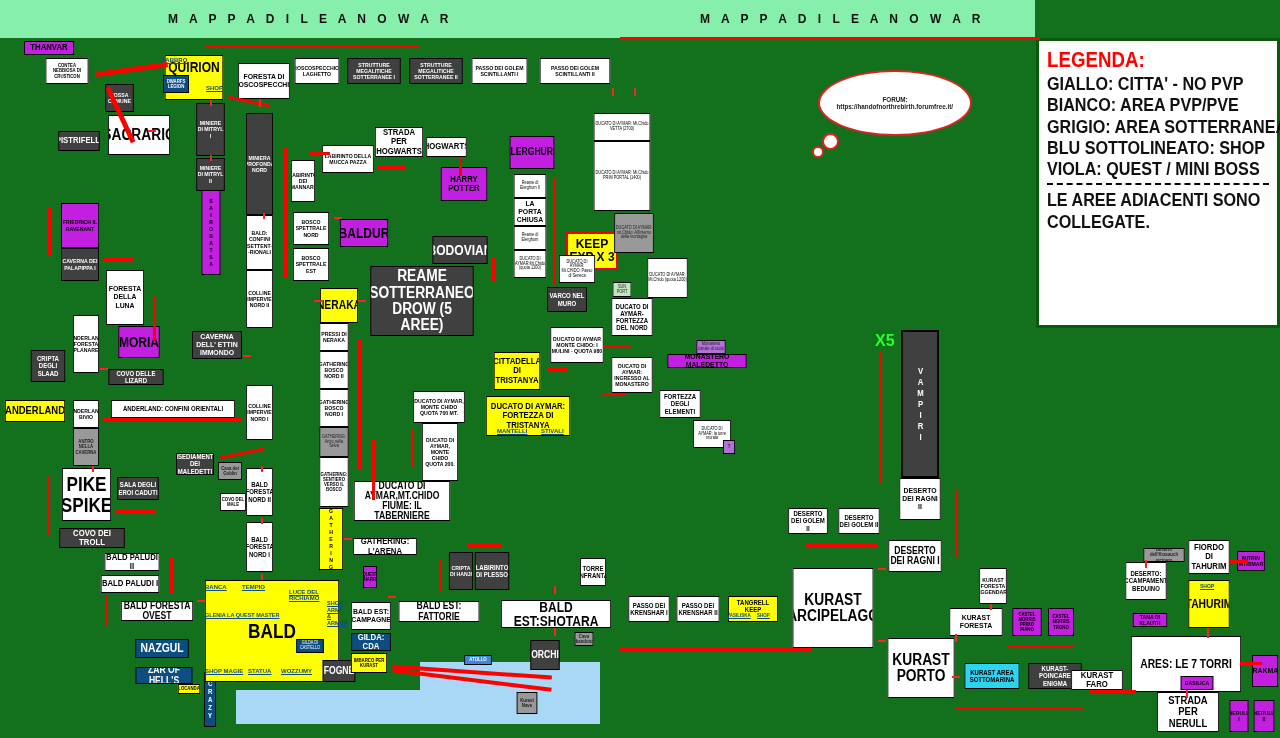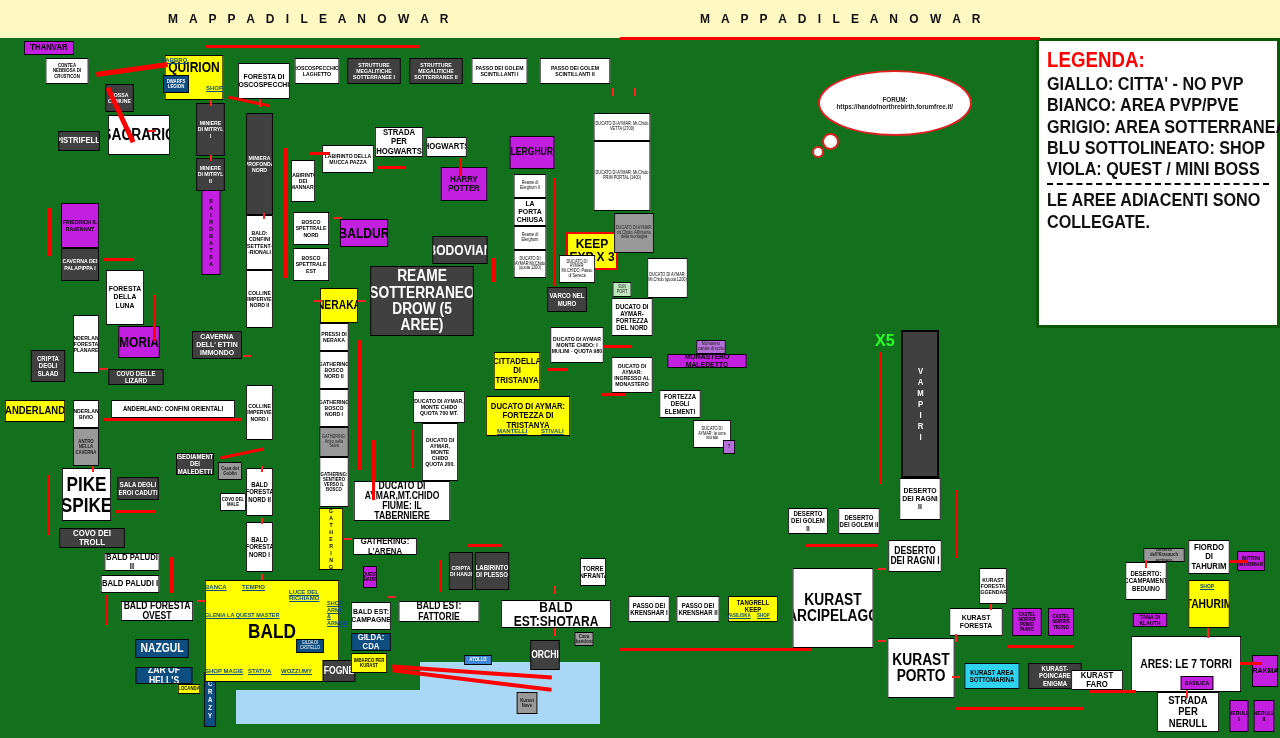--- a/index.html
+++ b/index.html
@@ -1,19 +1,19 @@
 <!DOCTYPE html>
 <html><head>
 <meta charset="utf-8">
 <style>
   html,body{margin:0;padding:0;background:#0a6b0a;}
   body{width:1280px;height:738px;position:relative;overflow:hidden;
        font-family:"Liberation Sans", sans-serif;}
   #map{position:absolute;inset:0;background:#13701c;}
-  .hdr{position:absolute;left:0;top:0;width:1280px;height:38px;background:#fef9c3;}
+  .hdr{position:absolute;left:0;top:0;width:1035px;height:38px;background:#86efac;}
   .hdr span{position:absolute;top:12px;font-size:12px;font-weight:bold;letter-spacing:4px;color:#111;}
   .sea{position:absolute;background:#a8d8f5;}
   .box{position:absolute;box-sizing:border-box;border:1px solid #000;
        display:flex;align-items:center;justify-content:center;text-align:center;
        font-weight:bold;line-height:1.02;overflow:hidden;
        font-family:"Liberation Sans Narrow","Liberation Sans",sans-serif;
        transform:scaleX(.86);transform-origin:center;}
   .w{background:#ffffff;color:#000;}
   .y{background:#ffff00;color:#000;}
   .g{background:#404040;color:#fff;}

